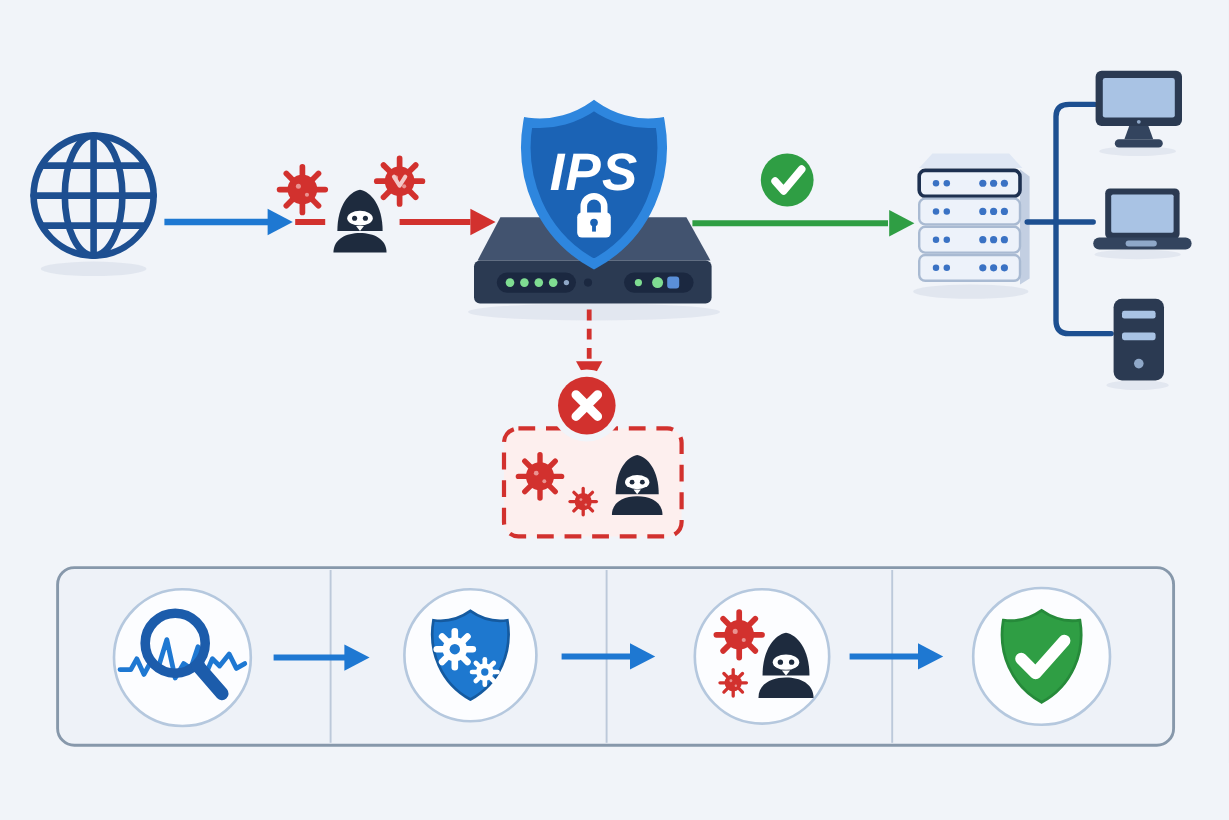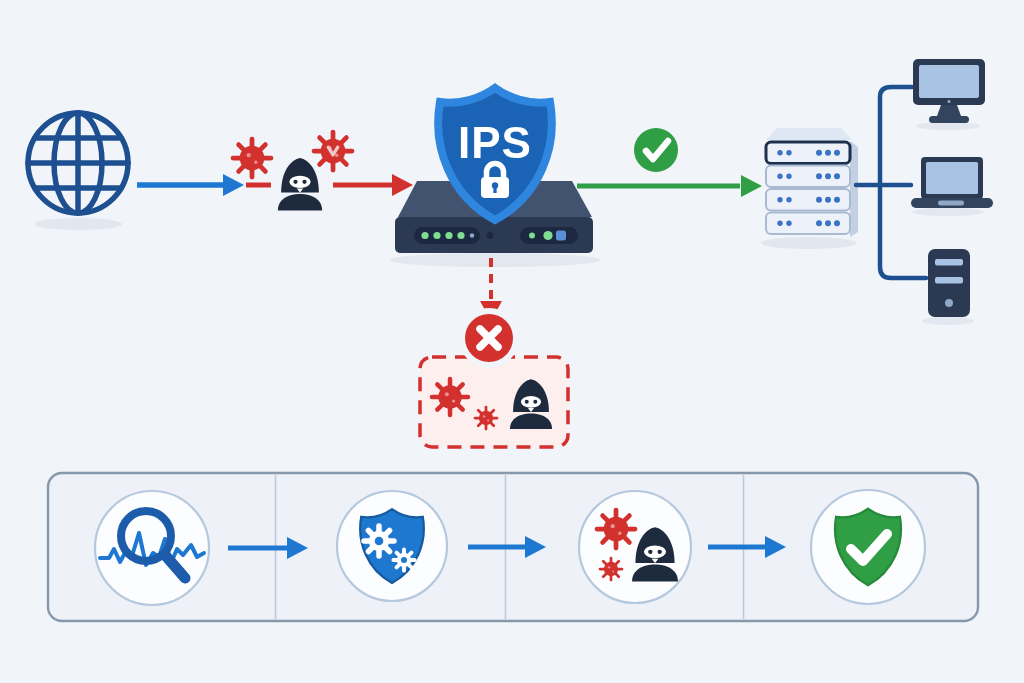--- a/index.html
+++ b/index.html
@@ -3,20 +3,21 @@
 <meta charset="utf-8">
 <style>
   html,body{margin:0;padding:0;}
   body{background:#e8ebf2;font-family:"Liberation Sans",sans-serif;}
   .stage{
     position:relative;
     width:1024px;height:683px;
     margin:0 auto;
     background:var(--c-background,#f1f4f9);
     overflow:hidden;
+    font-style:italic;
   }
   svg{display:block;}
   
   .f-red{fill:var(--c-red);}          .s-red{stroke:var(--c-red);}
   .f-redlight{fill:var(--c-red_light);}
   .f-navy{fill:var(--c-navy);}        .f-white{fill:var(--c-white);}
   .s-white{stroke:var(--c-white);}
   .f-green{fill:var(--c-green);}      .s-green{stroke:var(--c-green);}
   .f-blue{fill:var(--c-blue_arrow);}  .s-blue{stroke:var(--c-blue_arrow);}
   .s-link{stroke:var(--c-blue_link);} .s-globe{stroke:var(--c-globe_blue);}

